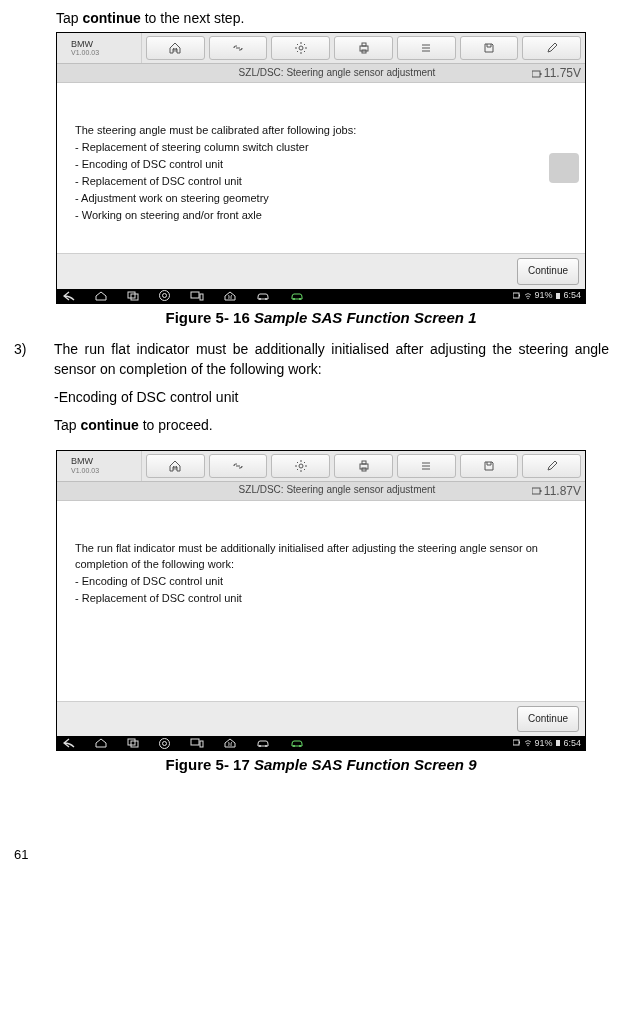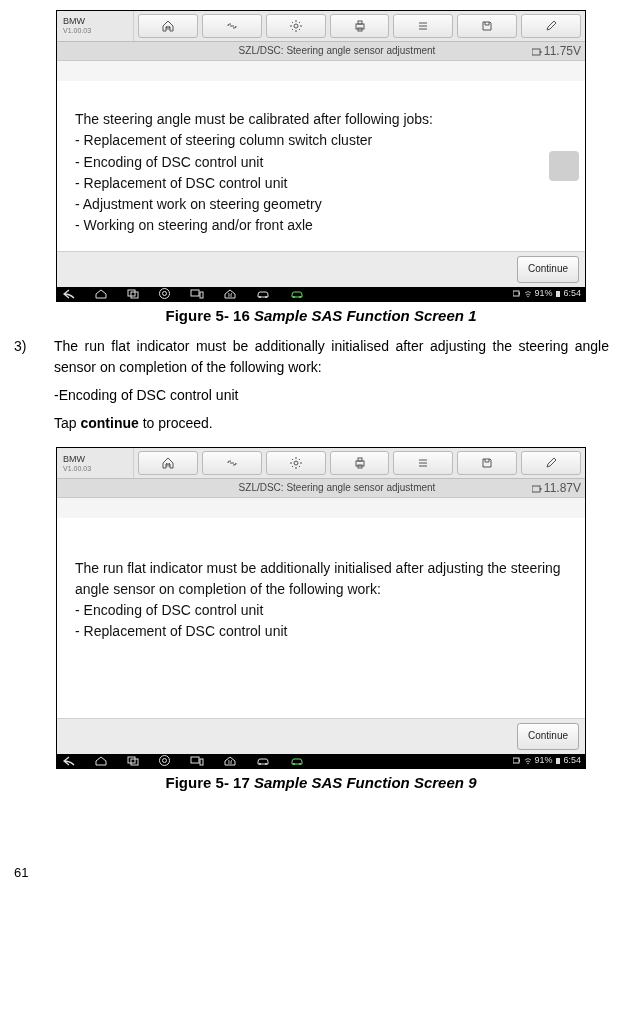--- a/index.html
+++ b/index.html
@@ -34,21 +34,21 @@
     align-items: stretch;
     background: #e8e8e8;
     border-bottom: 1px solid #bfbfbf;
     height: 30px;
   }
   .brand {
     width: 70px;
     display: flex;
     flex-direction: column;
     justify-content: center;
-    padding-left: 6px;
+    padding-left: 14px;
     font-size: 9px;
     line-height: 1.1;
     color: #333;
     border-right: 1px solid #cfcfcf;
   }
   .brand .ver { font-size: 7px; color: #777; }
   .toolbar {
     flex: 1;
     display: flex;
     gap: 4px;
@@ -86,25 +86,24 @@
     font-size: 12px;
     color: #555;
     display: flex;
     align-items: center;
     gap: 2px;
   }
   .content-area {
     position: relative;
     background: #fff;
     height: 170px;
-    padding: 28px 10px 10px 18px;
+    padding: 40px 10px 10px 18px;
     box-sizing: border-box;
-    font-size: 14px;
+    font-size: 11px;
     color: #111;
-    margin-top: 20px;
   }
   .content-area.tall { height: 200px; padding-top: 40px; }
   .content-area .line { margin-bottom: 1px; }
   .ghost-btn {
     position: absolute;
     right: 6px;
     top: 50%;
     transform: translateY(-50%);
     width: 30px;
     height: 30px;
@@ -162,20 +161,23 @@
     margin-top: 70px;
     font-size: 13px;
   }
   svg { display: block; }
 </style>
 </head>
 <body>
 
 <div class="page">
 
+  <p class="instr">
+    <span>Tap </span><b>continue</b><span> to the next step.</span>
+  </p>
 
   <div class="screenshot-wrap">
     <div class="screenshot">
       <div class="topbar">
         <div class="brand">
           <span>BMW</span>
           <span class="ver">V1.00.03</span>
         </div>
         <div class="toolbar">
           <div class="tbtn">

